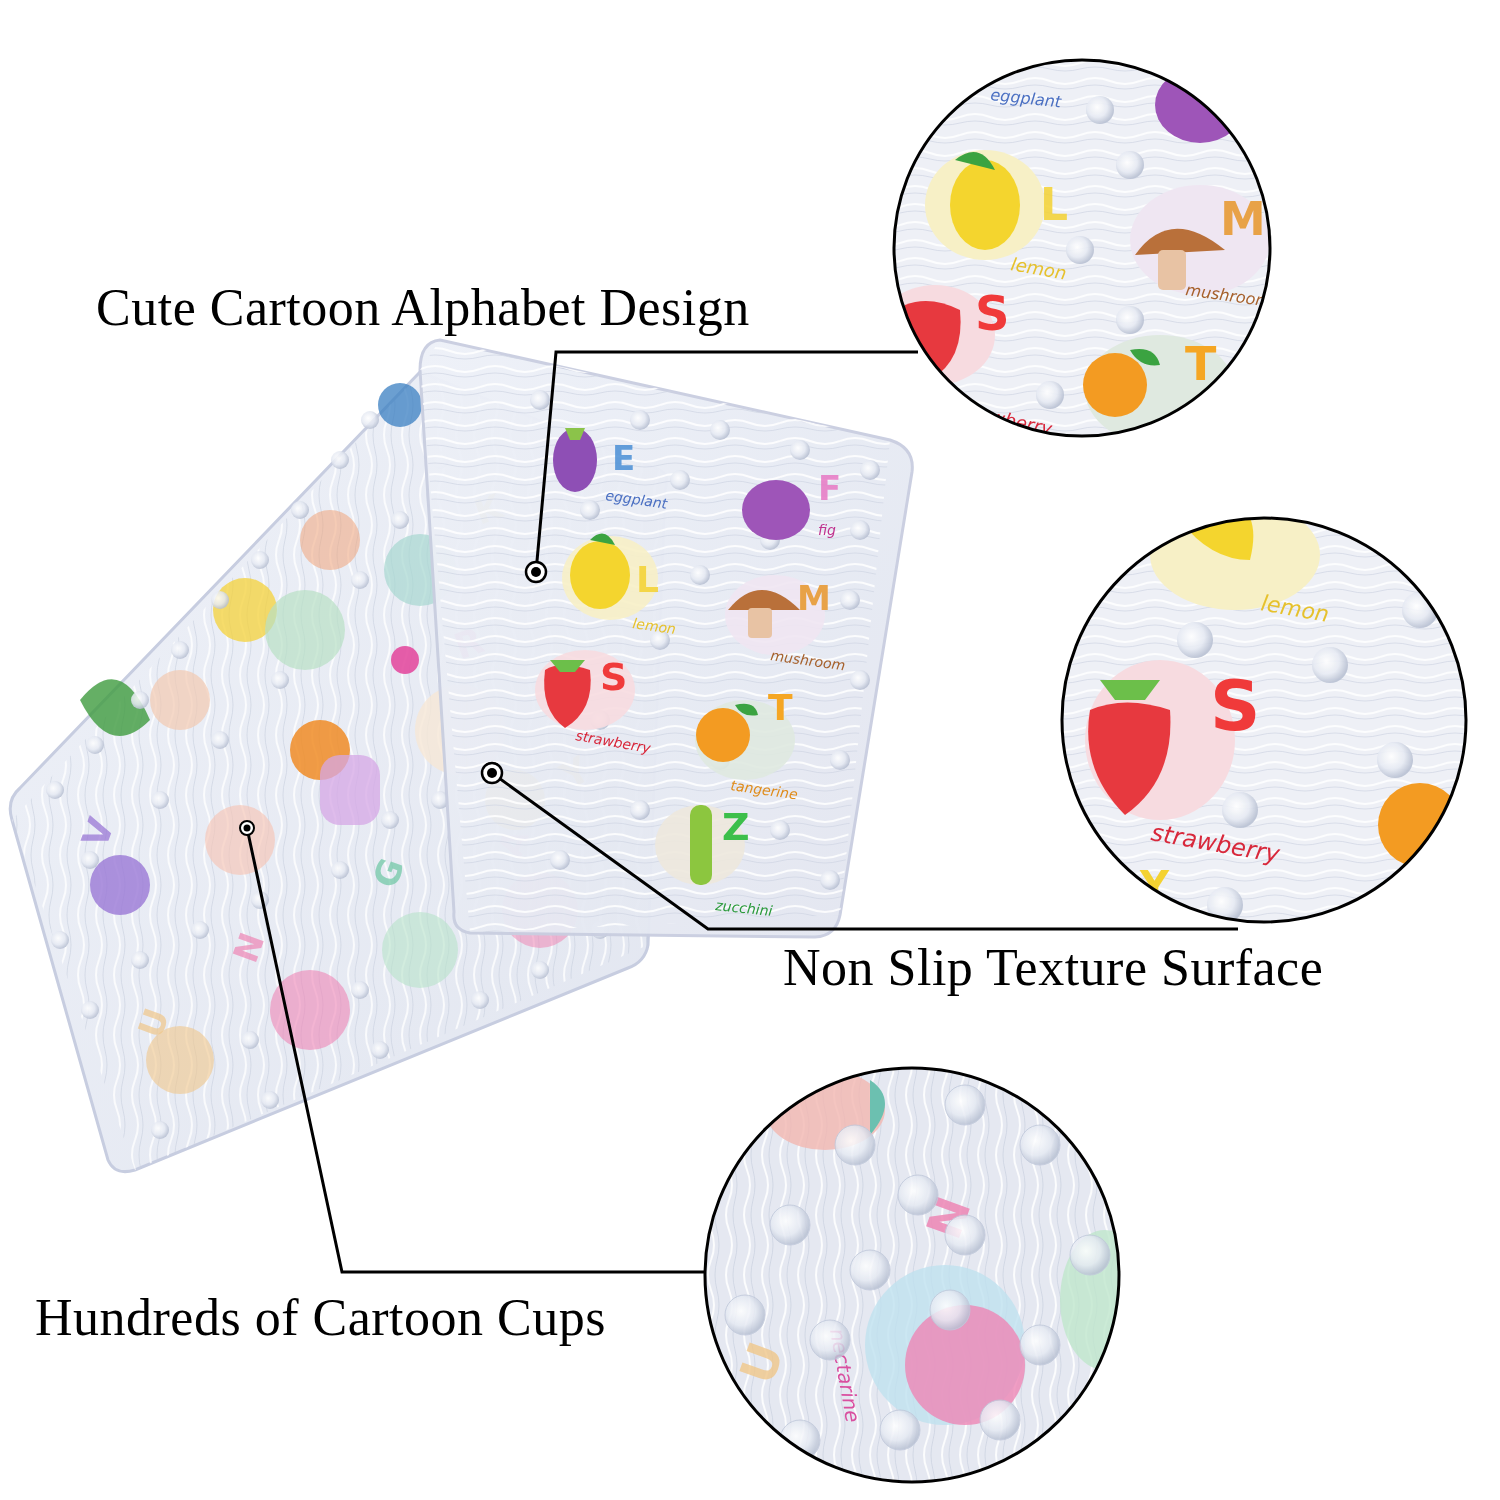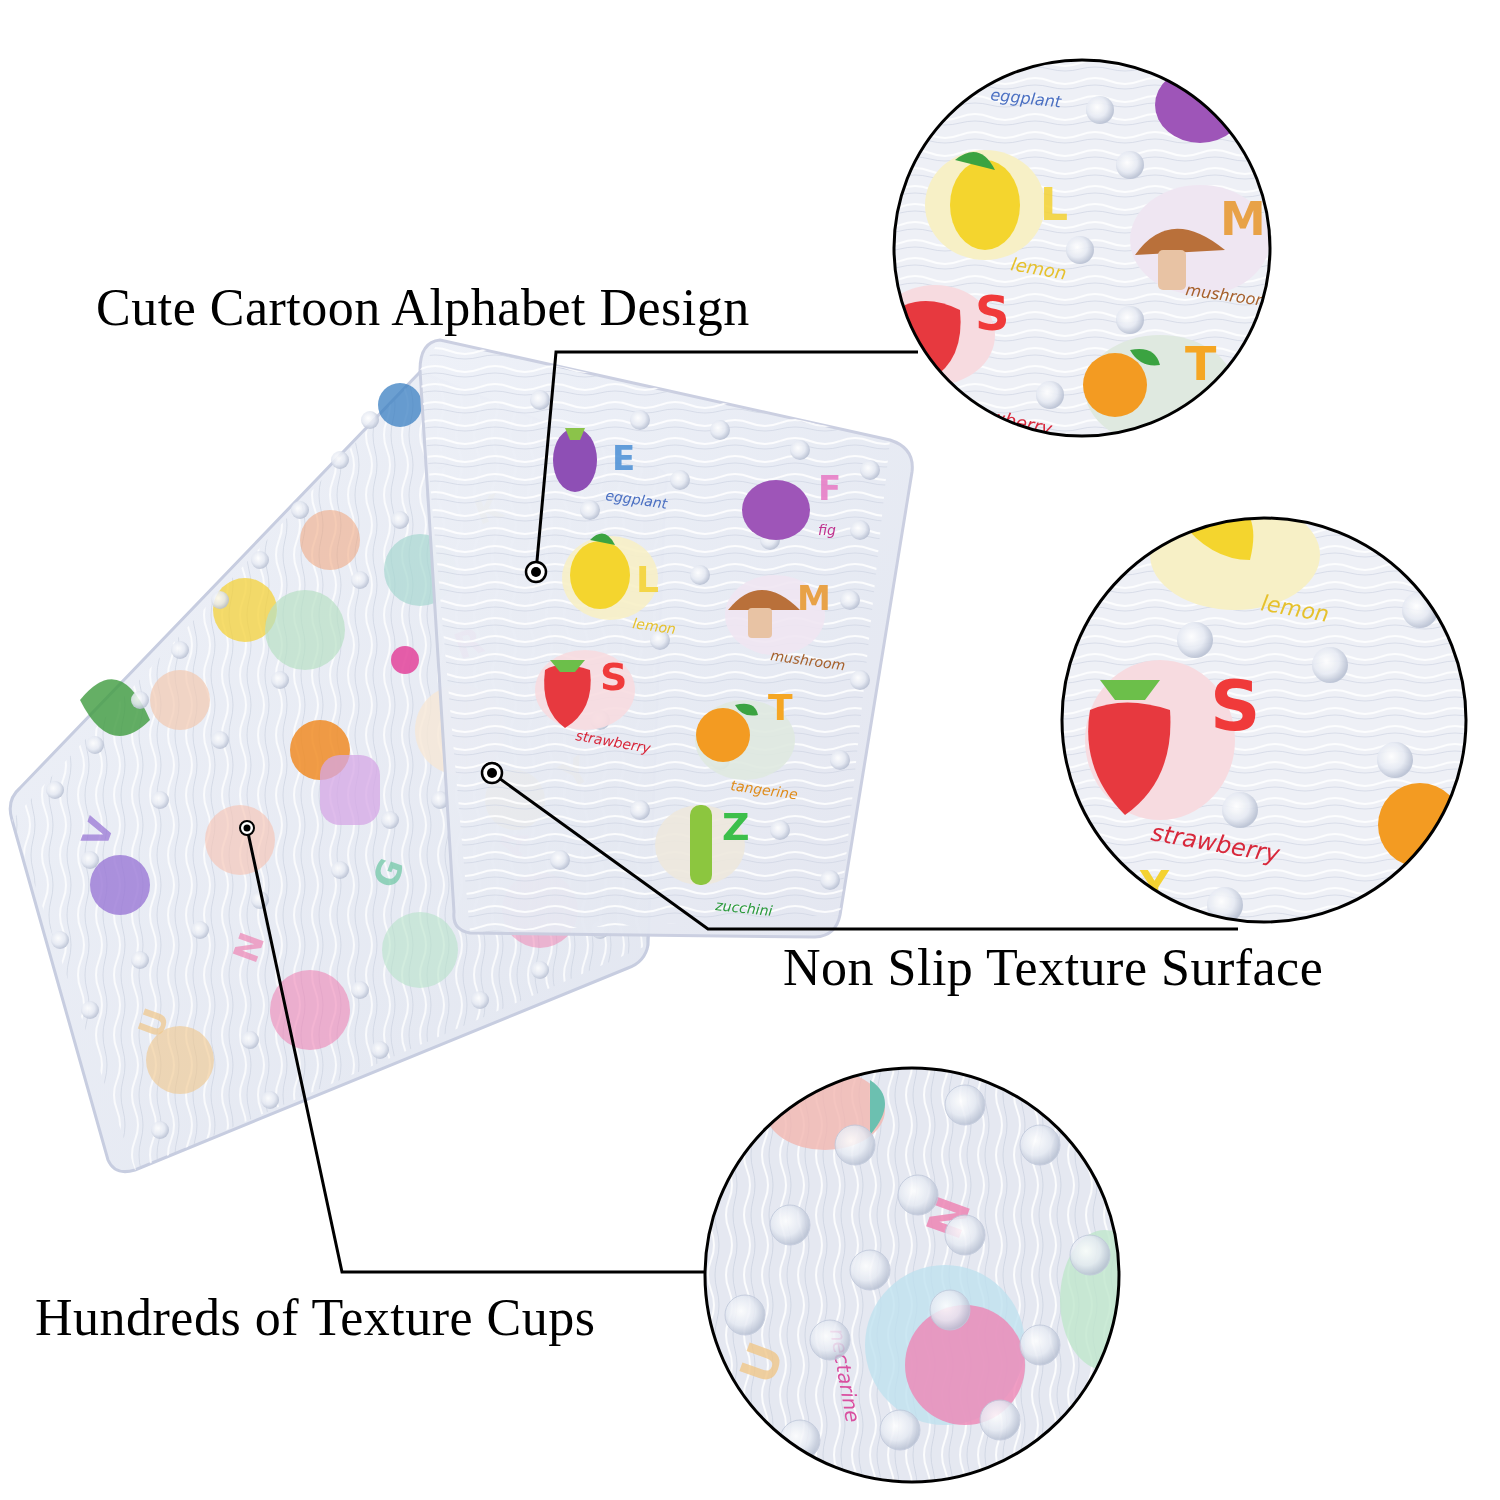--- a/index.html
+++ b/index.html
@@ -289,14 +289,14 @@
     <circle cx="536" cy="572" r="5" fill="#000"></circle>
     <circle cx="492" cy="773" r="10" fill="#fff" stroke="#000" stroke-width="2.5"></circle>
     <circle cx="492" cy="773" r="5" fill="#000"></circle>
     <circle cx="247" cy="828" r="7" fill="#fff" stroke="#000" stroke-width="2"></circle>
     <circle cx="247" cy="828" r="3.5" fill="#000"></circle>
   </g>
 </svg>
 
 <div class="callout-label label-1">Cute Cartoon Alphabet Design</div>
 <div class="callout-label label-2">Non Slip Texture Surface</div>
-<div class="callout-label label-3">Hundreds of Texture Cups</div>
+<div class="callout-label label-3">Hundreds of Cartoon Cups</div>
 </div>
 
 </body></html>

